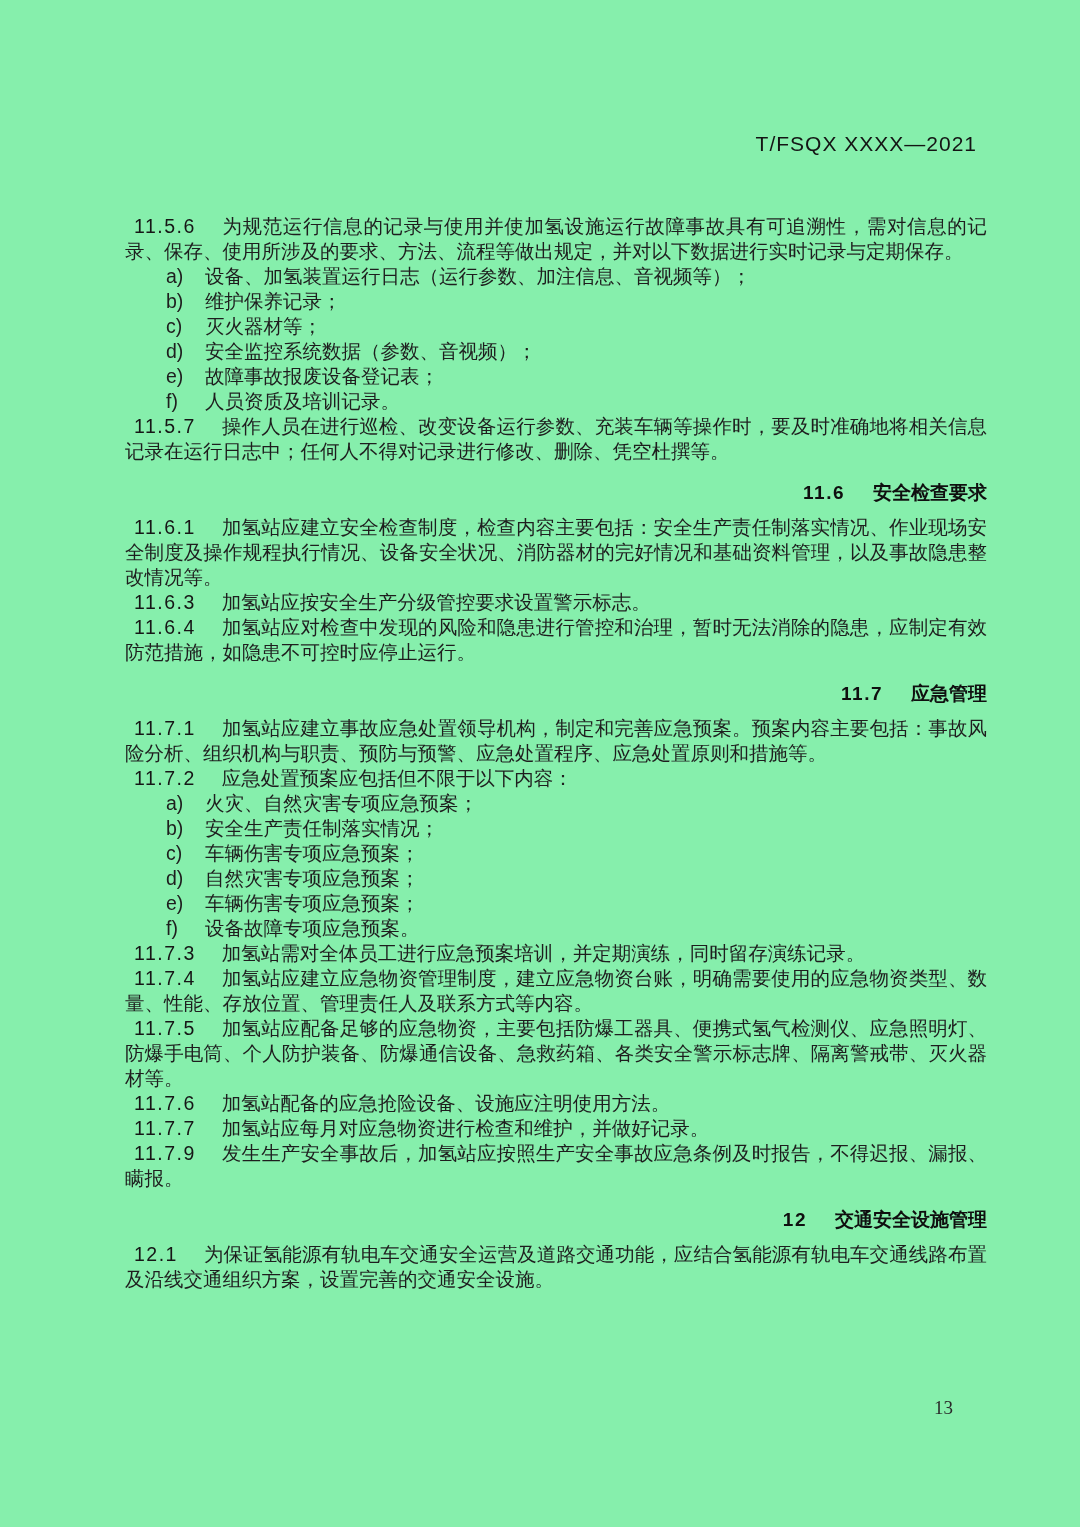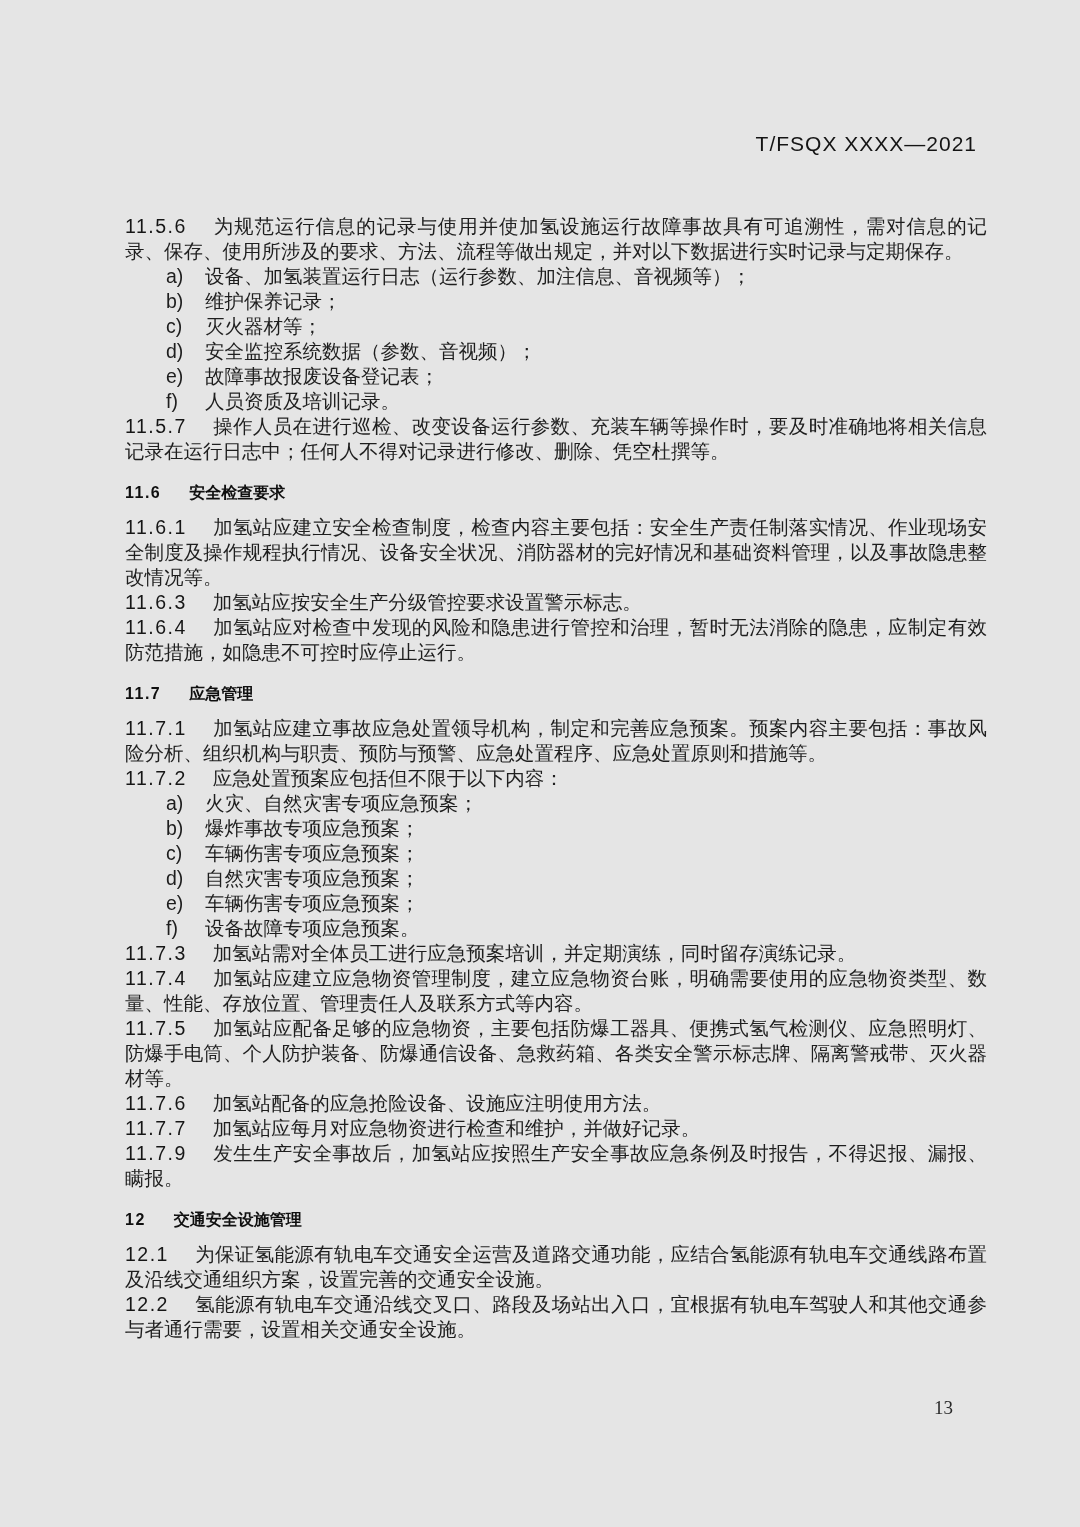--- a/index.html
+++ b/index.html
@@ -1,47 +1,47 @@
 <!DOCTYPE html>
 <html><head>
 <meta charset="utf-8">
 <style>
   html,body{margin:0;padding:0;}
   body{
     width:1080px;height:1527px;background:#ffffff;position:relative;
     font-family:"Liberation Serif","DejaVu Serif",serif;
     color:#1e1e1e;
   }
-  .page{position:absolute;inset:0;background:#e5e5e5;overflow:hidden;}
+  .page{position:absolute;inset:0;background:#86efac;overflow:hidden;}
   .running-header{
     position:absolute;top:132px;right:103px;
     font-family:"Liberation Sans","DejaVu Sans",sans-serif;
     font-size:21px;letter-spacing:1px;color:#141414;white-space:nowrap;
   }
   .content{
     position:absolute;left:125px;top:214px;width:862px;
     font-size:19.5px;line-height:25px;
   }
   .para{
     margin:0;text-align:justify;text-justify:inter-character;text-align-last:left;
   }
   .num{
     font-family:"Liberation Sans","DejaVu Sans",sans-serif;
-    letter-spacing:1.5px;margin-right:26px;color:#161616;white-space:nowrap;
+    letter-spacing:1.5px;margin-right:26px;color:#161616;white-space:nowrap;margin-left:9px;
   }
   .li{display:flex;padding-left:41px;}
   .li-label{
     font-family:"Liberation Sans","DejaVu Sans",sans-serif;
     flex:0 0 39px;width:39px;
   }
   .li-text{flex:1 1 auto;}
   .heading{
     font-family:"Liberation Sans","DejaVu Sans",sans-serif;
-    font-weight:bold;font-size:16px;line-height:25px;
-    margin:16px 0 10px 0;color:#0f0f0f;
+    font-weight:bold;font-size:19px;line-height:25px;
+    margin:16px 0 10px 0;color:#0f0f0f;text-align:right;
   }
   .heading .num{font-weight:bold;margin-right:28px;letter-spacing:1.5px;color:#0f0f0f;}
   .page-number{
     position:absolute;top:1397px;right:127px;
     font-size:19px;color:#2a2a2a;
   }
 </style>
 </head>
 <body>
 
@@ -90,21 +90,21 @@
 
     <p class="para"><span class="num">11.7.1</span><span>加氢站应建立事故应急处置领导机构，制定和完善应急预案。预案内容主要包括：事故风险分析、组织机构与职责、预防与预警、应急处置程序、应急处置原则和措施等。</span></p>
     <p class="para"><span class="num">11.7.2</span><span>应急处置预案应包括但不限于以下内容：</span></p>
 
     <div class="li">
       <span class="li-label">a)</span>
       <span class="li-text">火灾、自然灾害专项应急预案；</span>
     </div>
     <div class="li">
       <span class="li-label">b)</span>
-      <span class="li-text">爆炸事故专项应急预案；</span>
+      <span class="li-text">安全生产责任制落实情况；</span>
     </div>
     <div class="li">
       <span class="li-label">c)</span>
       <span class="li-text">车辆伤害专项应急预案；</span>
     </div>
     <div class="li">
       <span class="li-label">d)</span>
       <span class="li-text">自然灾害专项应急预案；</span>
     </div>
     <div class="li">
@@ -119,19 +119,18 @@
     <p class="para"><span class="num">11.7.3</span><span>加氢站需对全体员工进行应急预案培训，并定期演练，同时留存演练记录。</span></p>
     <p class="para"><span class="num">11.7.4</span><span>加氢站应建立应急物资管理制度，建立应急物资台账，明确需要使用的应急物资类型、数量、性能、存放位置、管理责任人及联系方式等内容。</span></p>
     <p class="para"><span class="num">11.7.5</span><span>加氢站应配备足够的应急物资，主要包括防爆工器具、便携式氢气检测仪、应急照明灯、防爆手电筒、个人防护装备、防爆通信设备、急救药箱、各类安全警示标志牌、隔离警戒带、灭火器材等。</span></p>
     <p class="para"><span class="num">11.7.6</span><span>加氢站配备的应急抢险设备、设施应注明使用方法。</span></p>
     <p class="para"><span class="num">11.7.7</span><span>加氢站应每月对应急物资进行检查和维护，并做好记录。</span></p>
     <p class="para"><span class="num">11.7.9</span><span>发生生产安全事故后，加氢站应按照生产安全事故应急条例及时报告，不得迟报、漏报、瞒报。</span></p>
 
     <h2 class="heading"><span class="num">12</span><span>交通安全设施管理</span></h2>
 
     <p class="para"><span class="num">12.1</span><span>为保证氢能源有轨电车交通安全运营及道路交通功能，应结合氢能源有轨电车交通线路布置及沿线交通组织方案，设置完善的交通安全设施。</span></p>
-    <p class="para"><span class="num">12.2</span><span>氢能源有轨电车交通沿线交叉口、路段及场站出入口，宜根据有轨电车驾驶人和其他交通参与者通行需要，设置相关交通安全设施。</span></p>
 
   </main>
 
   <div class="page-number">13</div>
 
 </div>
 
 </body></html>

